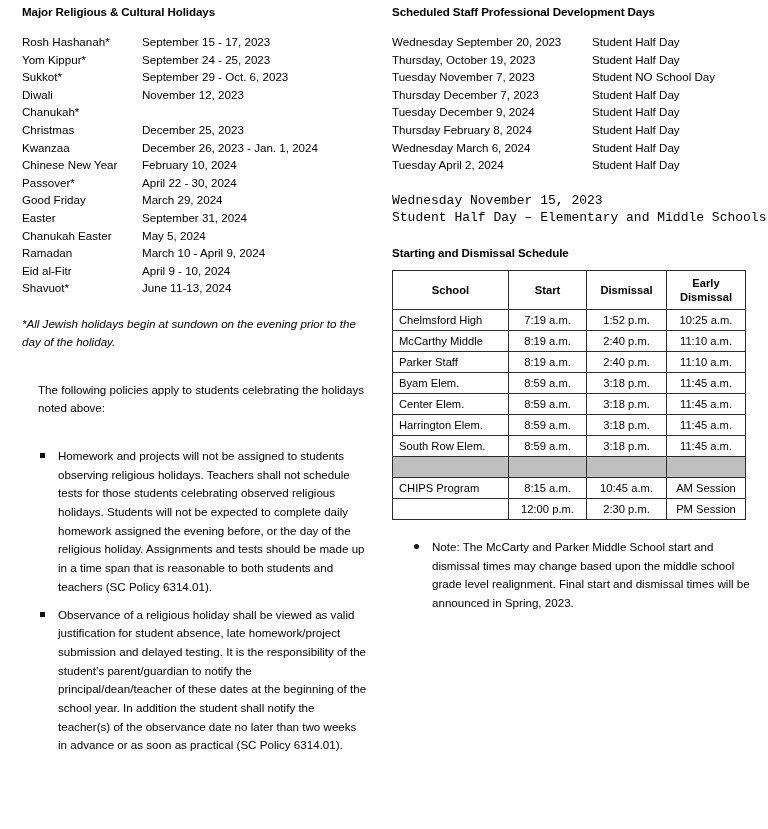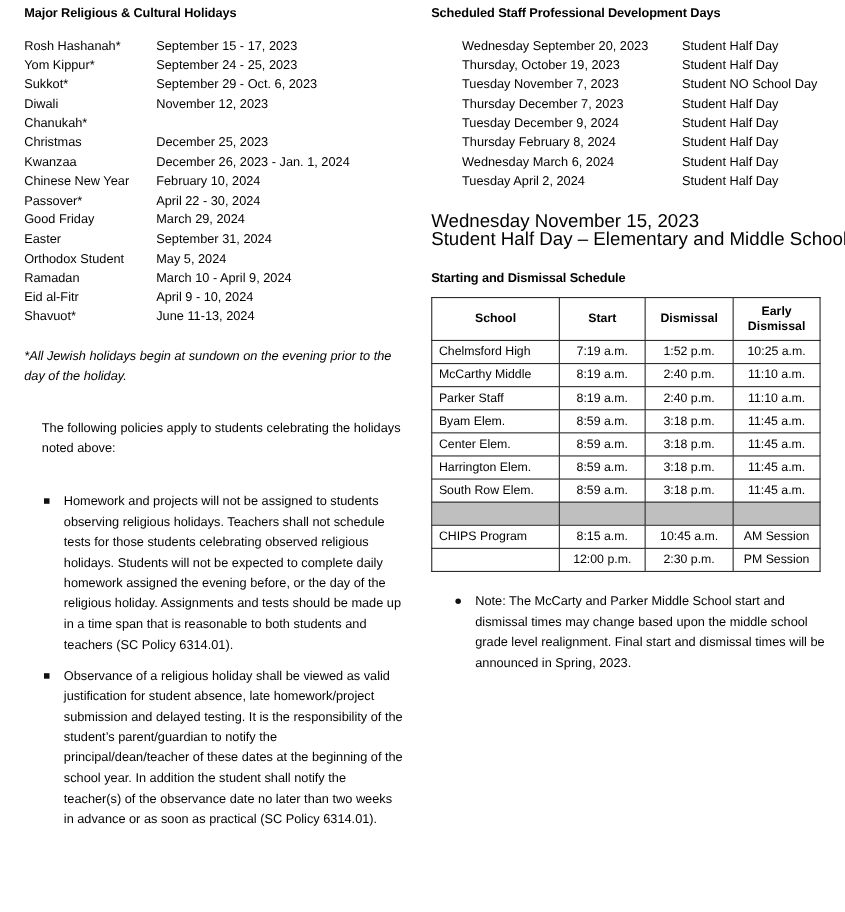--- a/index.html
+++ b/index.html
@@ -54,27 +54,28 @@
   }
   .dl-left-term { width: 120px; flex: 0 0 120px; }
   .dl-left-def  { flex: 1 1 auto; }
 
   .pd-row {
     display: flex;
     line-height: 17.6px;
     font-size: 11.6px;
     white-space: nowrap;
   }
-  .pd-date { width: 200px; flex: 0 0 200px; margin-left: 28px; }
+  .pd-date { width: 200px; flex: 0 0 200px; }
   .pd-desc { flex: 1 1 auto; }
 
   .plain-line {
     line-height: 17.6px;
-    font-size: 17px;
+    font-size: 13px;
     white-space: nowrap;
+    font-family: Liberation Mono, monospace;
   }
 
   .italic-note {
     font-style: italic;
     font-size: 11.6px;
     line-height: 18.5px;
     margin: 0;
     width: 340px;
   }
 
@@ -214,21 +215,21 @@
       </div>
       <div class="dl-row">
         <span class="dl-left-term">Good Friday</span>
         <span class="dl-left-def">March 29, 2024</span>
       </div>
       <div class="dl-row">
         <span class="dl-left-term">Easter</span>
         <span class="dl-left-def">September 31, 2024</span>
       </div>
       <div class="dl-row">
-        <span class="dl-left-term">Orthodox Student</span>
+        <span class="dl-left-term">Chanukah Easter</span>
         <span class="dl-left-def"> May 5, 2024</span>
       </div>
       <div class="dl-row">
         <span class="dl-left-term">Ramadan</span>
         <span class="dl-left-def">March 10 - April 9, 2024</span>
       </div>
       <div class="dl-row">
         <span class="dl-left-term">Eid al-Fitr</span>
         <span class="dl-left-def">April 9 - 10, 2024</span>
       </div>

